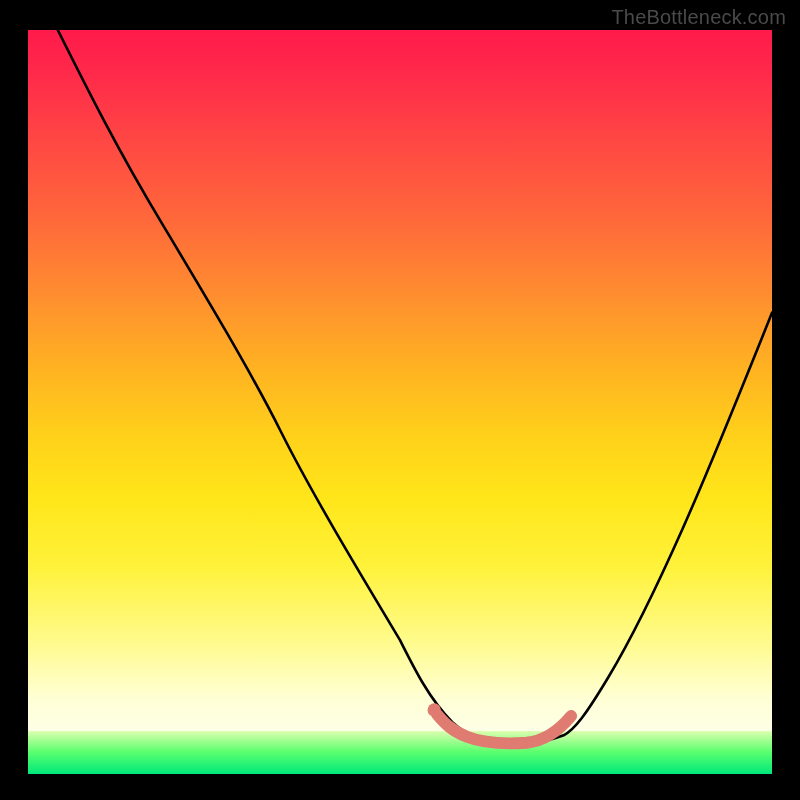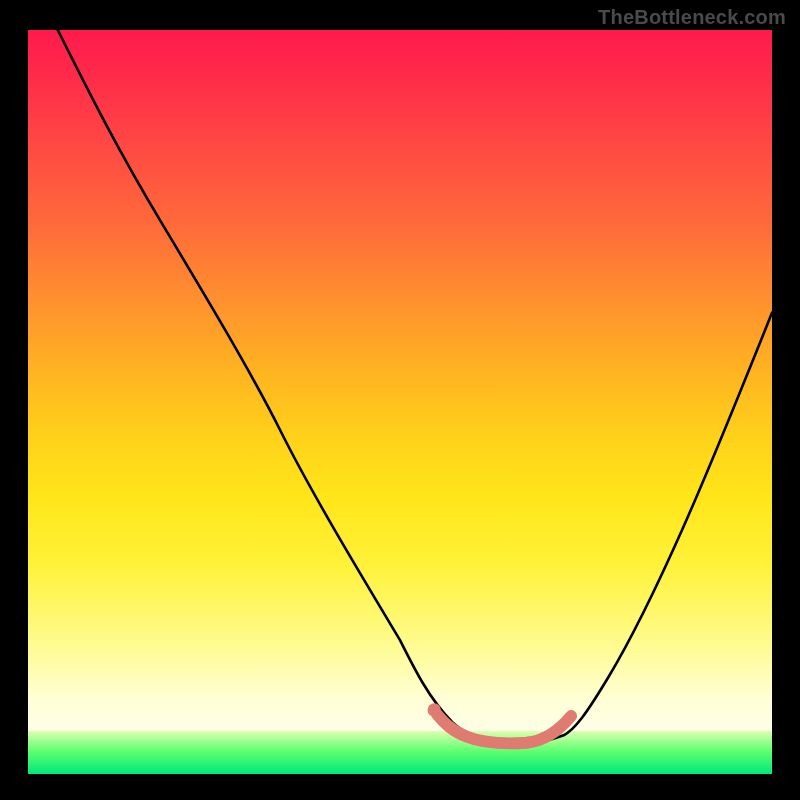--- a/index.html
+++ b/index.html
@@ -16,21 +16,21 @@
     width: 800px;
     height: 800px;
     background: #000;
   }
   .watermark {
     position: absolute;
     top: 6px;
     right: 14px;
     color: #4a4a4a;
     font-size: 20px;
-    font-weight: 700;
+    font-weight: 400;
     letter-spacing: 0.2px;
     user-select: none;
   }
   .plot {
     position: absolute;
     left: 28px;
     top: 30px;
     width: 744px;
     height: 744px;
     overflow: hidden;

